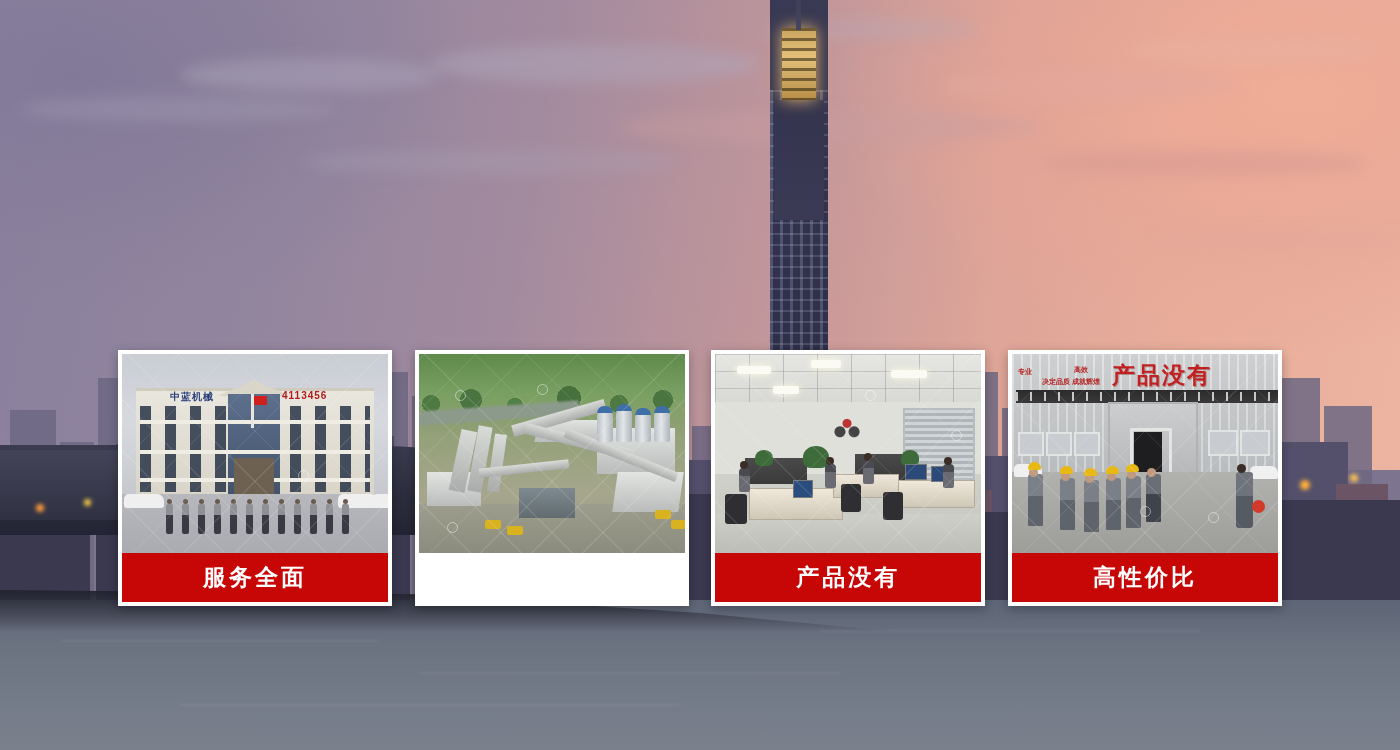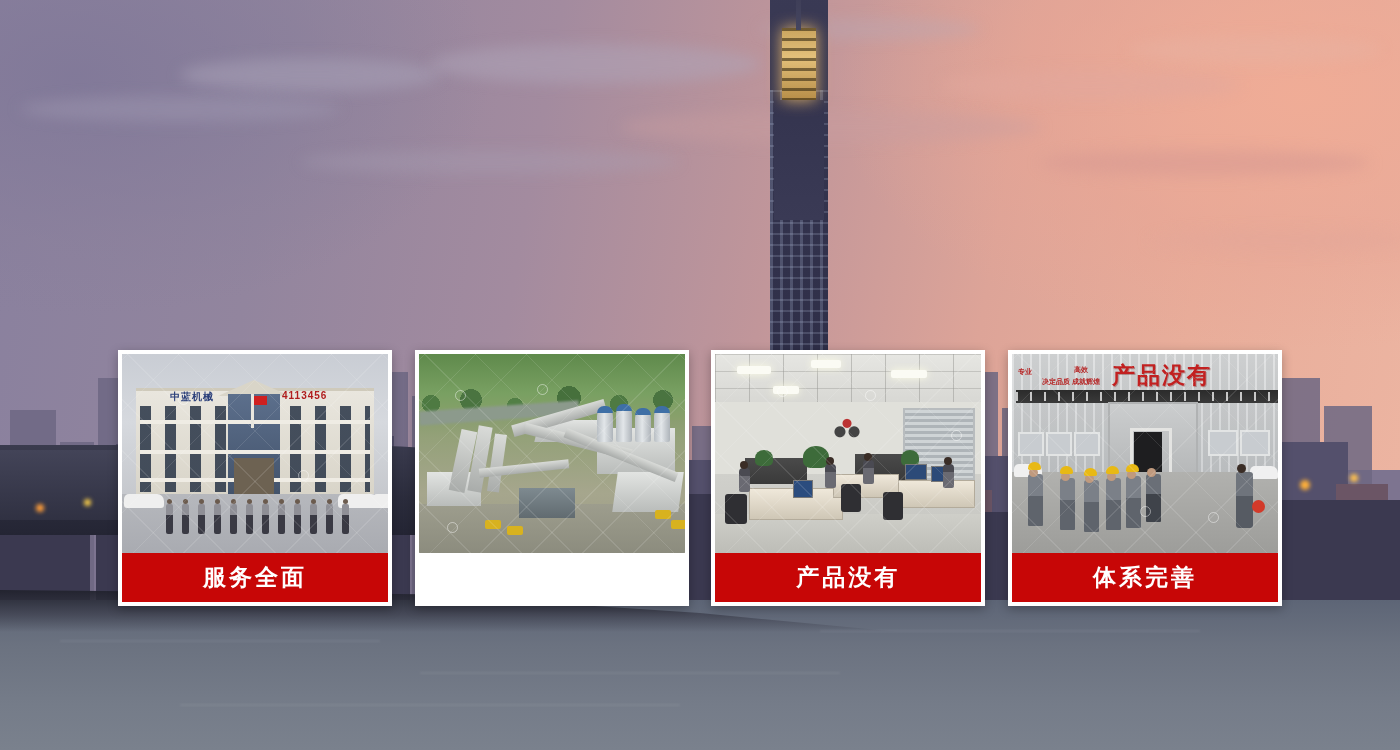--- a/index.html
+++ b/index.html
@@ -550,17 +550,17 @@
         <div class="p4-helmet" style="left:114px;top:110px;"></div>
         <div class="p4-worker" style="left:134px;top:120px;height:48px;background:linear-gradient(180deg,#6a6f77 0 20px,#3f434a 20px 100%);"></div>
         <div class="p4-head" style="left:135px;top:114px;"></div>
         <div class="p4-lead" style="left:224px;top:118px;"></div>
         <div class="p4-head" style="left:225px;top:110px;background:#3a2d26;"></div>
         <div class="p4-ball" style="left:240px;top:146px;"></div>
         <div class="wm"></div>
         <div class="wmdot" style="left:128px;top:152px;"></div>
         <div class="wmdot" style="left:196px;top:158px;"></div>
       </div>
-      <div class="caption">体系完善</div>
+      <div class="caption">高性价比</div>
     </div>
 
   </div>
 </div>
 
 </body></html>

